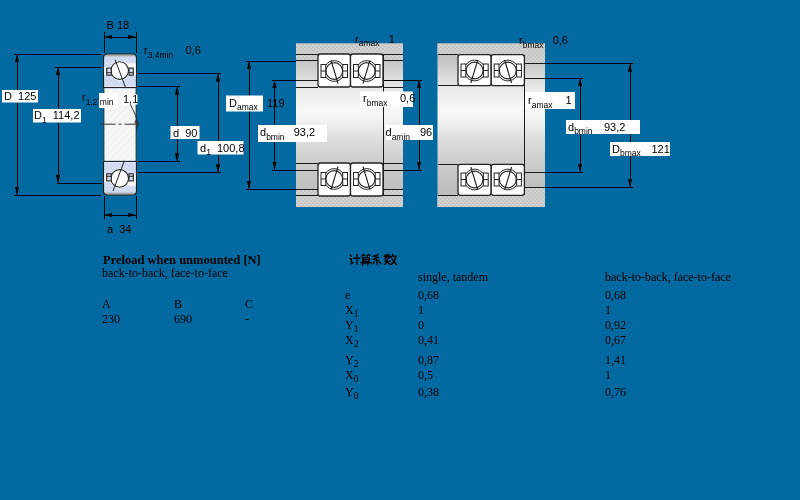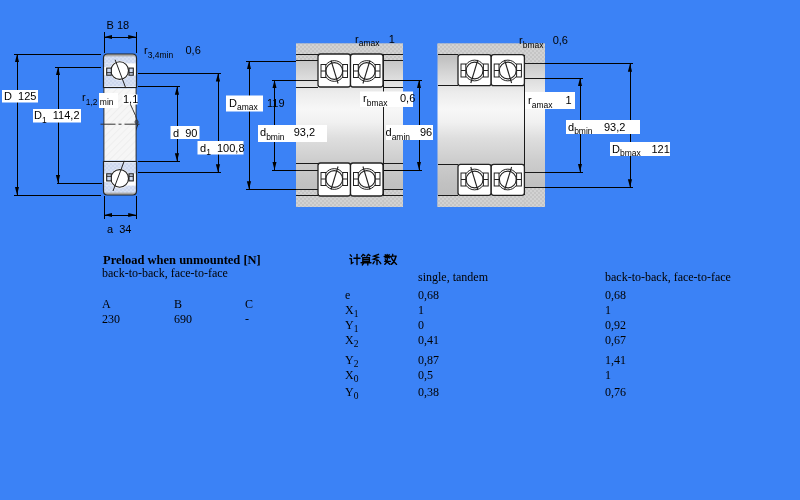--- a/index.html
+++ b/index.html
@@ -1,16 +1,16 @@
 <!DOCTYPE html>
 <html><head>
 <meta charset="utf-8">
 <style>
 html,body{margin:0;padding:0;background:#fff;}
-#page{position:relative;width:800px;height:500px;background:#3b82f6;overflow:hidden;}
+#page{position:relative;width:800px;height:500px;background:#0369a1;overflow:hidden;}
 svg{position:absolute;left:0;top:0;}
 .lbl{font-family:"Liberation Sans",sans-serif;font-size:11px;fill:#000;}
 .sub{font-size:8.5px;}
 .ser{font-family:"Liberation Serif",serif;font-size:12px;fill:#000;}
 .serb{font-family:"Liberation Serif",serif;font-size:12.5px;font-weight:bold;fill:#000;}
 .ssub{font-size:9.5px;}
 </style>
 </head>
 <body>
 <div id="page">

